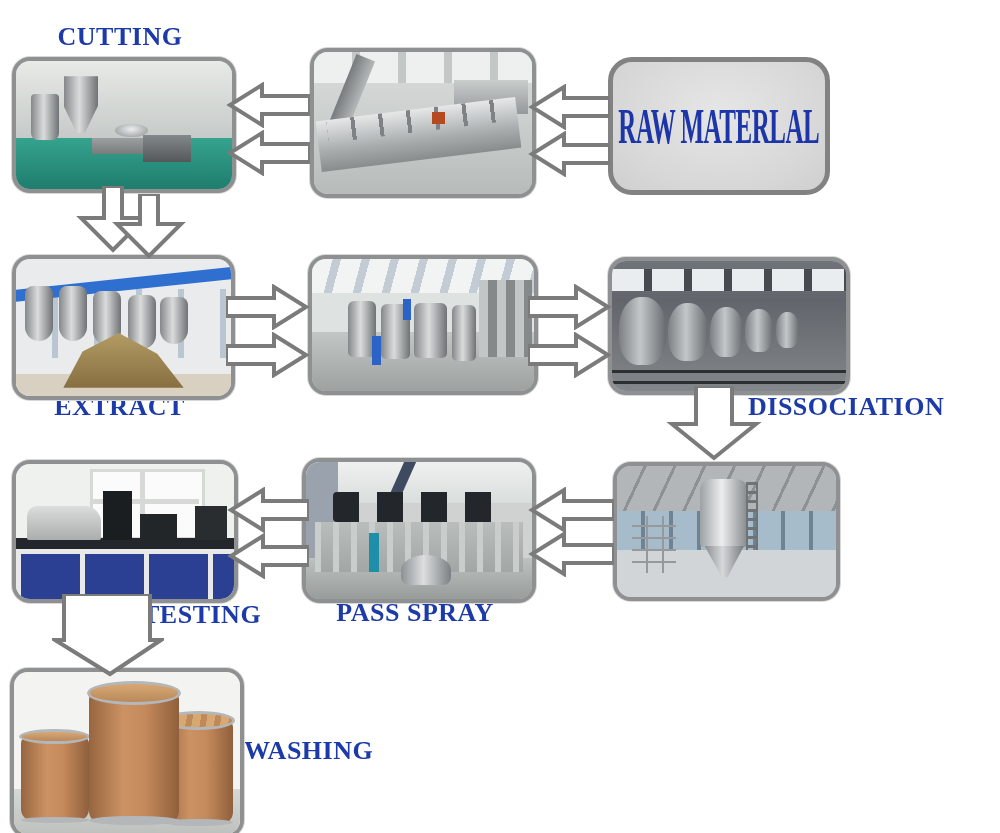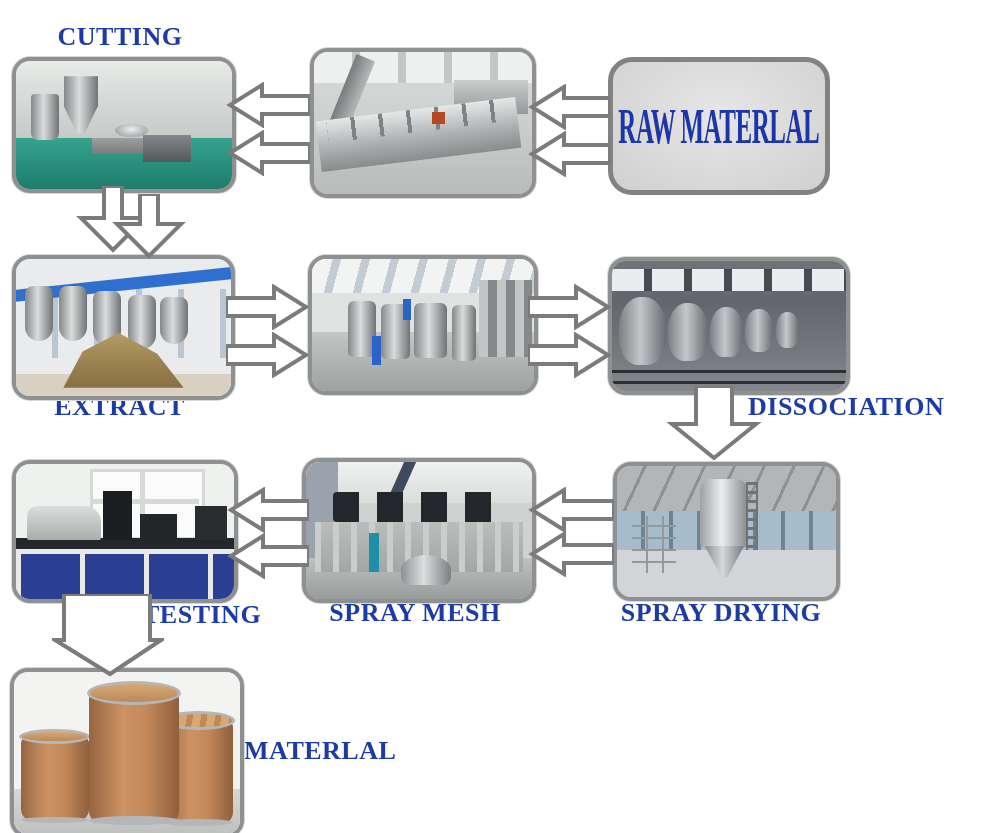--- a/index.html
+++ b/index.html
@@ -141,24 +141,23 @@
   #drum-right .lid{background:repeating-linear-gradient(100deg,#d8a873 0 8px,#c08a58 8px 14px);}
 </style>
 </head>
 <body>
 
 <div id="canvas">
 
   <div class="lbl" style="left:12px;top:22px;width:216px;">CUTTING</div>
   <div class="lbl" style="left:12px;top:392px;width:215px;">EXTRACT</div>
   <div class="lbl" style="left:748px;top:392px;width:252px;text-align:left;">DISSOCIATION</div>
-  <div class="lbl" style="left:608px;top:598px;width:226px;">SPRAY DRYING</div>
-  <div class="lbl" style="left:302px;top:598px;width:226px;">SPRAY MESH</div>
+  <div class="lbl" style="left:302px;top:598px;width:226px;">PASS SPRAY</div>
   <div class="lbl" style="left:142px;top:600px;width:140px;text-align:left;">TESTING</div>
-  <div class="lbl" style="left:244px;top:736px;width:160px;text-align:left;">MATERLAL</div>
+  <div class="lbl" style="left:244px;top:736px;width:160px;text-align:left;">WASHING</div>
 
   <div id="raw-box">
     <div class="raw-text">RAW MATERLAL</div>
   </div>
 
   <figure class="photo" id="ph-cutting" style="left:12px;top:57px;width:216px;height:128px;margin:0;">
     <div class="wall"></div>
     <div class="floor"></div>
     <div class="tank1 steel"></div>
     <div class="hopper steel"></div>

